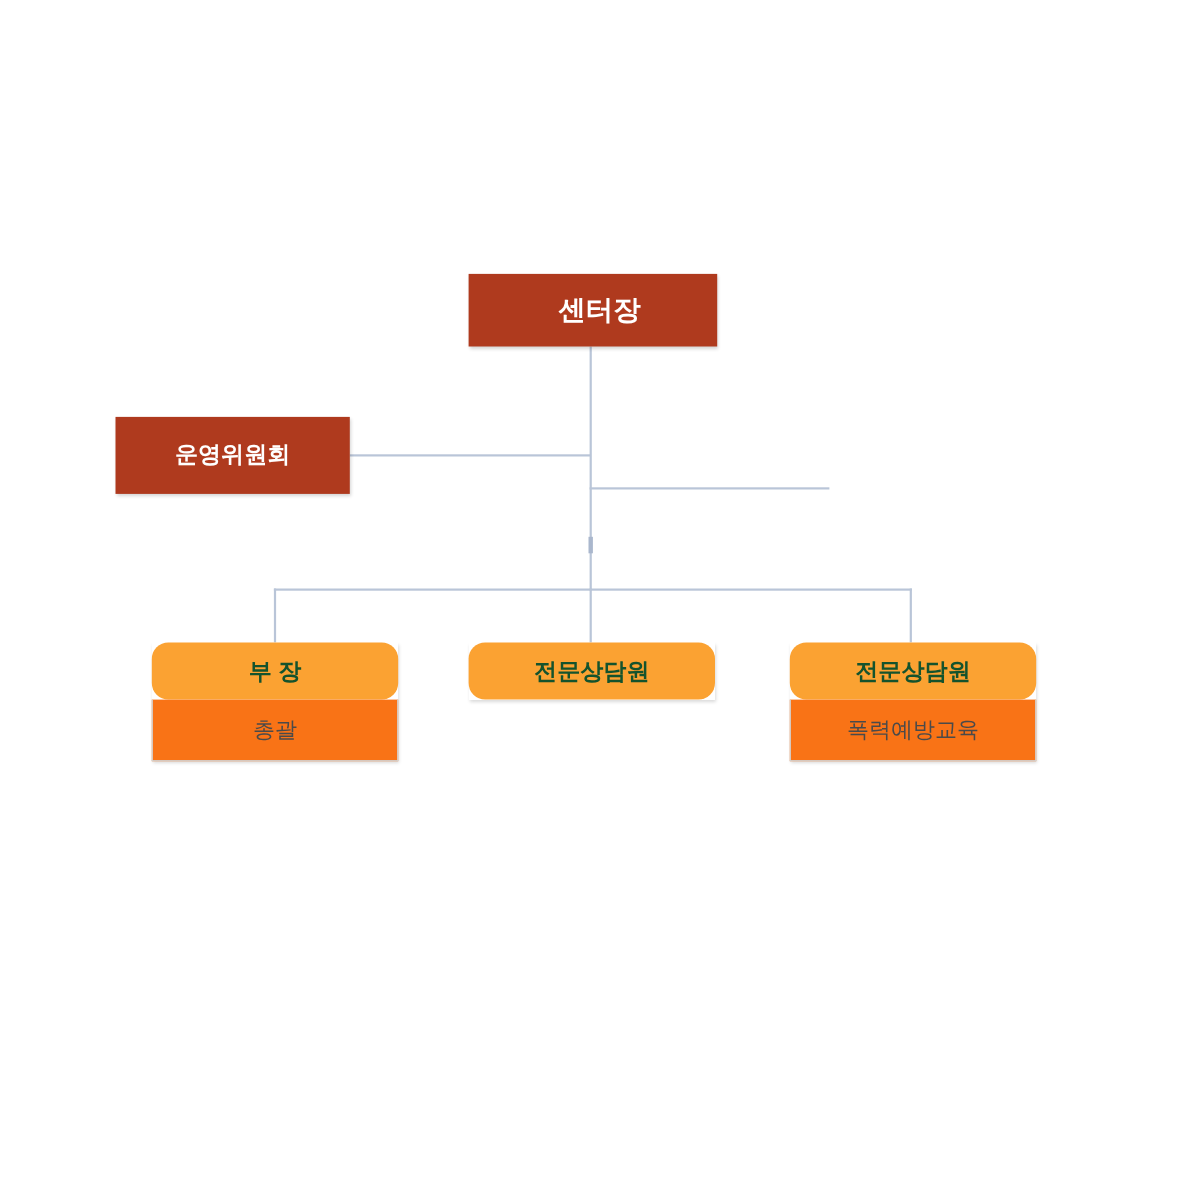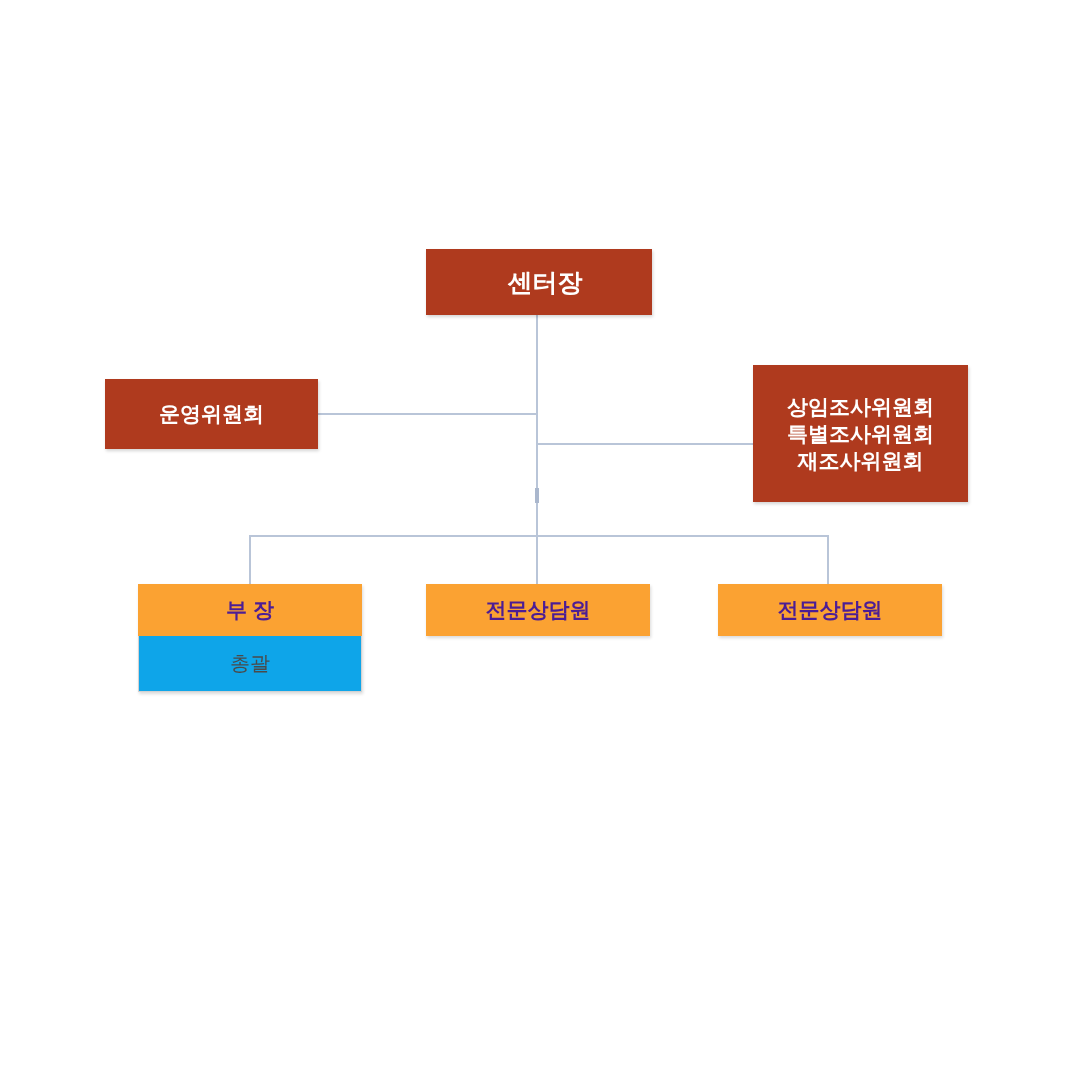--- a/index.html
+++ b/index.html
@@ -56,32 +56,33 @@
   
   .node-card {
     position: absolute;
     width: 224px;
     box-sizing: border-box;
     box-shadow: 1px 2px 3px rgba(0,0,0,0.15);
   }
   .card-head {
     height: 52px;
     background: #fba232;
-    color: #4c1d95;
+    color: #14532d;
     font-size: 21px;
     font-weight: bold;
     display: flex;
     align-items: center;
     justify-content: center;
     text-align: center;
     box-sizing: border-box;
+    border-radius: 15px;
   }
   .card-body {
     height: 56px;
-    background: #0ea5e9;
+    background: #f97316;
     border: 1px solid #d2d2d2;
     border-top: none;
     color: #4a4a4a;
     font-size: 20px;
     display: flex;
     align-items: center;
     justify-content: center;
     text-align: center;
     box-sizing: border-box;
   }
@@ -110,34 +111,28 @@
   <div class="line line-v" style="left:827px; top:535px; height:49px;"></div>
 
   <div class="node-red" id="node-center">
     <span class="node-line">센터장</span>
   </div>
 
   <div class="node-red" id="node-operating">
     <span class="node-line">운영위원회</span>
   </div>
 
-  <div class="node-red" id="node-committees">
-    <div>
-      <span class="node-line">상임조사위원회</span>
-      <span class="node-line">특별조사위원회</span>
-      <span class="node-line">재조사위원회</span>
-    </div>
-  </div>
 
   <div class="node-card" id="node-buljang">
     <div class="card-head">부 장</div>
     <div class="card-body">총괄</div>
   </div>
 
   <div class="node-card" id="node-counsel-1">
     <div class="card-head">전문상담원</div>
   </div>
 
   <div class="node-card" id="node-counsel-2">
     <div class="card-head">전문상담원</div>
+    <div class="card-body">폭력예방교육</div>
   </div>
 
 </div>
 
 </body></html>

